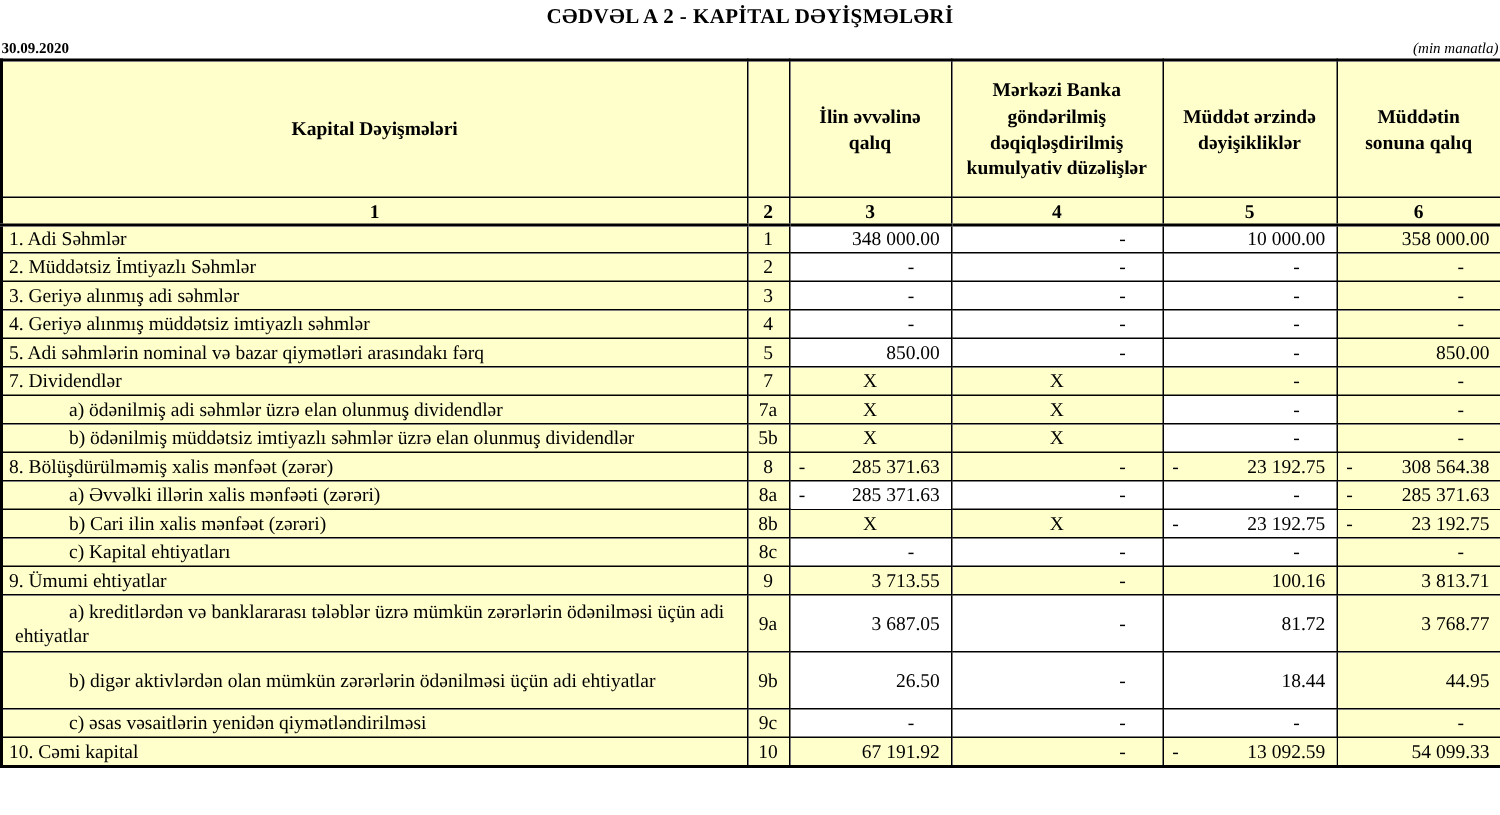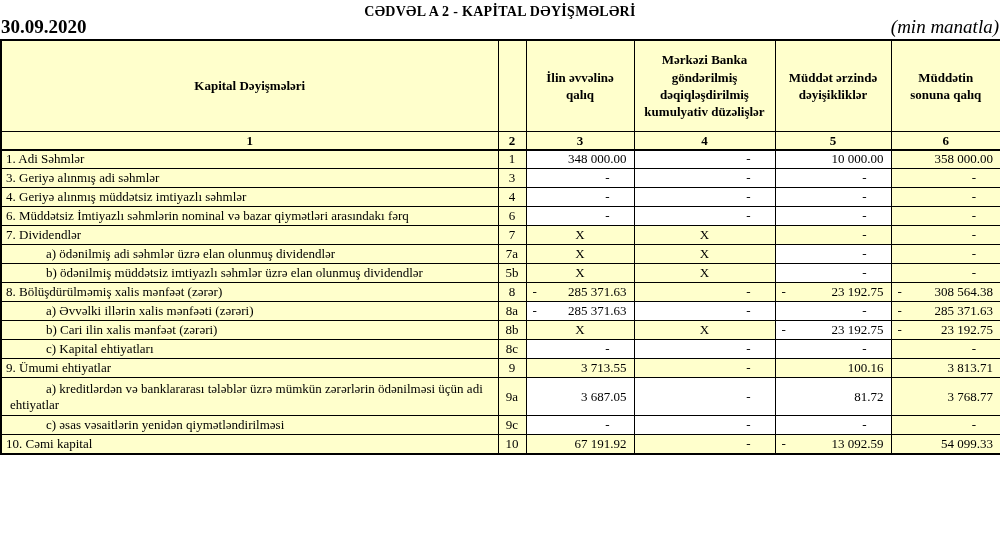--- a/index.html
+++ b/index.html
@@ -15,21 +15,21 @@
     font-family:"Liberation Serif","DejaVu Serif",serif;
     overflow:hidden;
   }
   .page{width:1000px;}
   .title{
     font-size:14px;font-weight:bold;text-align:center;
     letter-spacing:.3px;padding-top:1px;height:21px;line-height:21px;
   }
   .meta{
     display:flex;justify-content:space-between;align-items:flex-end;
-    font-size:19px;height:18px;padding:0 1px 1px 1px;
+    font-size:10px;height:18px;padding:0 1px 1px 1px;
   }
   .date{font-weight:bold;}
   .unit{font-style:italic;text-align:center;}
   table{
     width:1000px;border-collapse:collapse;table-layout:fixed;
     border:2px solid var(--border-color);
   }
   th,td{
     border:1px solid var(--border-color);
     overflow:hidden;
@@ -102,42 +102,50 @@
     <tbody>
         <tr>
           <td class="label">1. Adi Səhmlər</td>
           <td class="rownum">1</td>
           <td class="cell white num">348 000.00</td>
           <td class="cell white dash">-</td>
           <td class="cell white num">10 000.00</td>
           <td class="cell yellow num">358 000.00</td>
         </tr>
         <tr>
+          <td class="label">2. Müddətsiz İmtiyazlı Səhmlər</td>
+          <td class="rownum">2</td>
+          <td class="cell white dash">-</td>
+          <td class="cell white dash">-</td>
+          <td class="cell white dash">-</td>
+          <td class="cell yellow dash">-</td>
+        </tr>
+        <tr>
           <td class="label">3. Geriyə alınmış adi səhmlər</td>
           <td class="rownum">3</td>
           <td class="cell white dash">-</td>
           <td class="cell white dash">-</td>
           <td class="cell white dash">-</td>
           <td class="cell yellow dash">-</td>
         </tr>
         <tr>
           <td class="label">4. Geriyə alınmış müddətsiz imtiyazlı səhmlər</td>
           <td class="rownum">4</td>
           <td class="cell white dash">-</td>
           <td class="cell white dash">-</td>
           <td class="cell white dash">-</td>
           <td class="cell yellow dash">-</td>
         </tr>
         <tr>
-          <td class="label">6. Müddətsiz İmtiyazlı səhmlərin nominal və bazar qiymətləri arasındakı fərq</td>
-          <td class="rownum">6</td>
-          <td class="cell white dash">-</td>
-          <td class="cell white dash">-</td>
-          <td class="cell white dash">-</td>
-          <td class="cell yellow dash">-</td>
+          <td class="label">5. Adi səhmlərin nominal və bazar qiymətləri arasındakı fərq</td>
+          <td class="rownum">5</td>
+          <td class="cell white num">850.00</td>
+          <td class="cell white dash">-</td>
+          <td class="cell white dash">-</td>
+          <td class="cell yellow num">850.00</td>
         </tr>
         <tr>
           <td class="label">7. Dividendlər</td>
           <td class="rownum">7</td>
           <td class="cell yellow x">X</td>
           <td class="cell yellow x">X</td>
           <td class="cell yellow dash">-</td>
           <td class="cell yellow dash">-</td>
         </tr>
         <tr>
@@ -196,20 +204,28 @@
           <td class="cell yellow num">100.16</td>
           <td class="cell yellow num">3 813.71</td>
         </tr>
         <tr class="tall">
           <td class="label indent">a) kreditlərdən və banklararası  tələblər üzrə mümkün zərərlərin ödənilməsi üçün adi ehtiyatlar</td>
           <td class="rownum">9a</td>
           <td class="cell white num">3 687.05</td>
           <td class="cell white dash">-</td>
           <td class="cell white num">81.72</td>
           <td class="cell yellow num">3 768.77</td>
+        </tr>
+        <tr class="tall">
+          <td class="label indent">b) digər aktivlərdən olan mümkün zərərlərin ödənilməsi üçün adi ehtiyatlar</td>
+          <td class="rownum">9b</td>
+          <td class="cell white num">26.50</td>
+          <td class="cell white dash">-</td>
+          <td class="cell white num">18.44</td>
+          <td class="cell yellow num">44.95</td>
         </tr>
         <tr>
           <td class="label indent">c) əsas vəsaitlərin yenidən qiymətləndirilməsi</td>
           <td class="rownum">9c</td>
           <td class="cell white dash">-</td>
           <td class="cell white dash">-</td>
           <td class="cell white dash">-</td>
           <td class="cell yellow dash">-</td>
         </tr>
         <tr>

